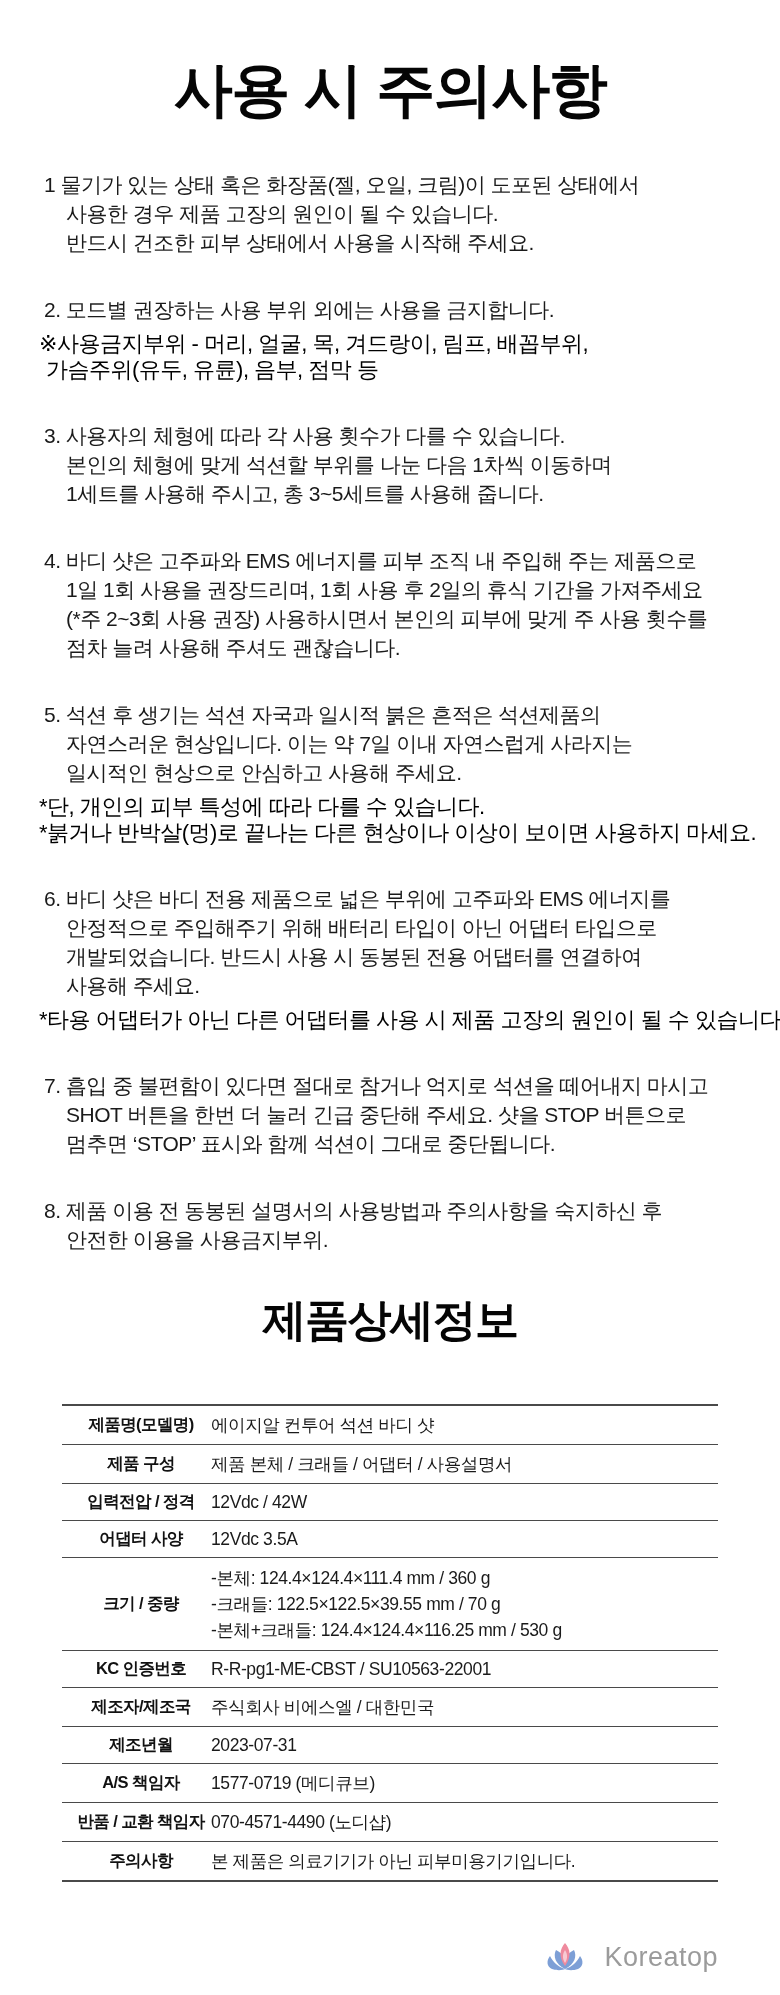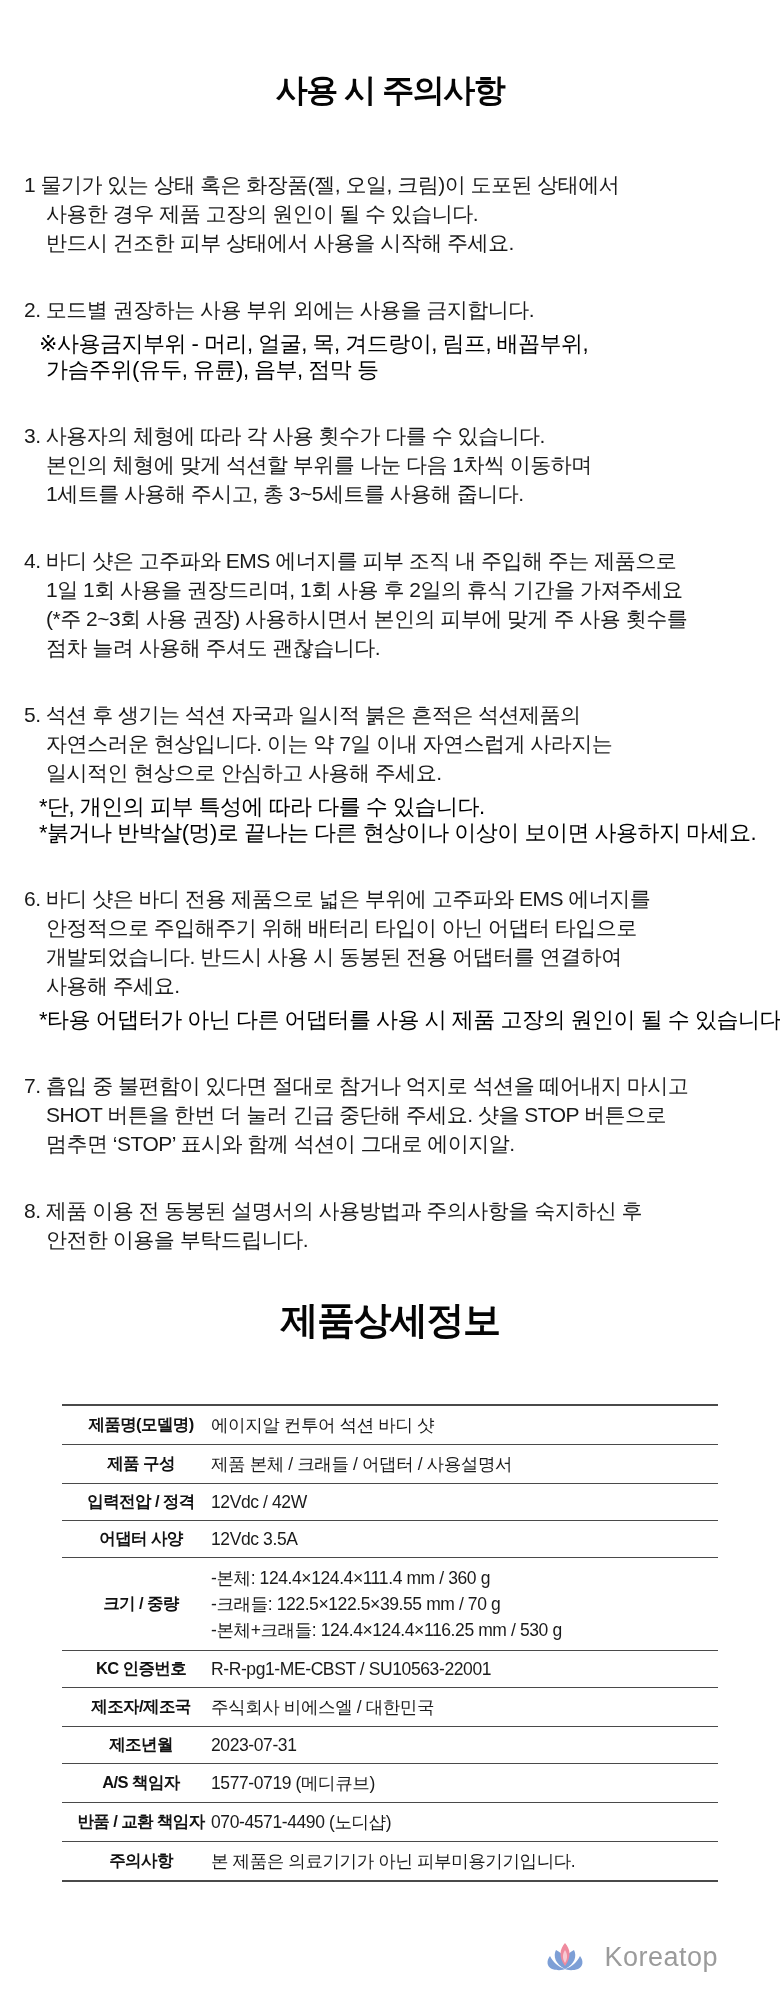--- a/index.html
+++ b/index.html
@@ -8,35 +8,35 @@
     width:780px;height:1995px;
     margin:0 auto;
     background:#ffffff;
     overflow:hidden;
     font-family:"Liberation Sans","DejaVu Sans",sans-serif;
     color:#161616;
     box-sizing:border-box;
     padding-top:62px;
   }
   .main-title{
-    font-size:32px;line-height:56px;font-weight:800;
+    font-size:59px;line-height:56px;font-weight:800;
     text-align:center;letter-spacing:-1.5px;color:#050505;
     margin:0 0 52px 0;
   }
   .section2-title{
-    font-size:38px;line-height:56px;font-weight:800;
+    font-size:44px;line-height:56px;font-weight:800;
     text-align:center;letter-spacing:-1.5px;color:#050505;
     margin:26px 0 56px 0;
   }
   .item{
     margin:0 30px 38px 24px;
     font-size:21px;line-height:29px;color:#1a1a1a;
     letter-spacing:-0.5px;
   }
-  .item-line{white-space:nowrap;}
+  .item-line{white-space:nowrap;margin-left:20px;}
   .item-line.cont{padding-left:22px;}
   .notes{margin-top:7px;font-size:22px;line-height:26px;color:#000000;}
   .note-line{padding-left:15px;white-space:nowrap;}
   .note-line.cont{padding-left:22px;}
   .spec-table{
     margin:0 62px;
     width:656px;
     border-collapse:collapse;
     border-top:2.5px solid #4a4a4a;
   }
@@ -112,26 +112,26 @@
     <div class="item-line cont">개발되었습니다. 반드시 사용 시 동봉된 전용 어댑터를 연결하여</div>
     <div class="item-line cont">사용해 주세요.</div>
     <div class="notes">
       <div class="note-line">*타용 어댑터가 아닌 다른 어댑터를 사용 시 제품 고장의 원인이 될 수 있습니다.</div>
     </div>
   </div>
 
   <div class="item">
     <div class="item-line">7. 흡입 중 불편함이 있다면 절대로 참거나 억지로 석션을 떼어내지 마시고</div>
     <div class="item-line cont">SHOT 버튼을 한번 더 눌러 긴급 중단해 주세요. 샷을 STOP 버튼으로</div>
-    <div class="item-line cont">멈추면 ‘STOP’ 표시와 함께 석션이 그대로 에이지알.</div>
+    <div class="item-line cont">멈추면 ‘STOP’ 표시와 함께 석션이 그대로 중단됩니다.</div>
   </div>
 
   <div class="item">
     <div class="item-line">8. 제품 이용 전 동봉된 설명서의 사용방법과 주의사항을 숙지하신 후</div>
-    <div class="item-line cont">안전한 이용을 부탁드립니다.</div>
+    <div class="item-line cont">안전한 이용을 사용금지부위.</div>
   </div>
 
   <h1 class="section2-title">제품상세정보</h1>
 
   <table class="spec-table">
     <tbody>
       <tr>
         <th>제품명(모델명)</th>
         <td>에이지알 컨투어 석션 바디 샷</td>
       </tr>

